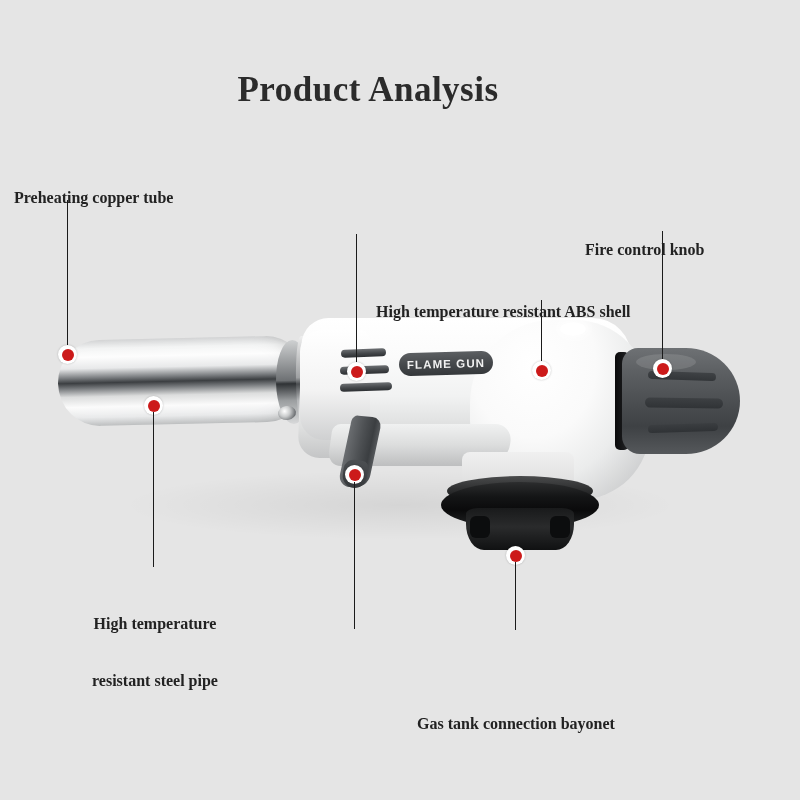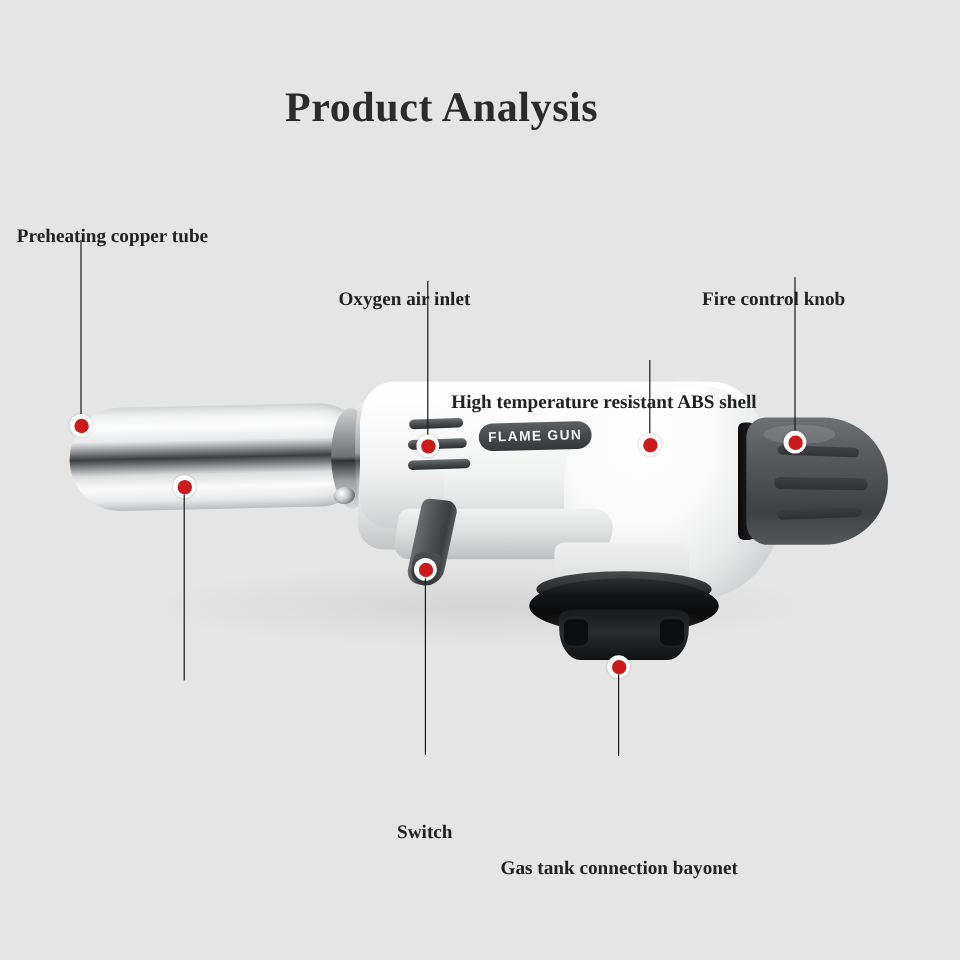--- a/index.html
+++ b/index.html
@@ -406,46 +406,44 @@
     <div class="knob-groove" id="knob-groove-3"></div>
     <div id="knob-highlight"></div>
   </div>
 
   <div class="label" style="left:14px; top:150px;">
     <div>Preheating copper tube</div>
   </div>
   <div class="leader" style="left:67px; top:200px; height:155px;"></div>
   <div class="dot" style="left:58px; top:345px;"></div>
 
-  <div class="label" style="left:282px; top:202px;">
-    <div>Oxygen air inlet</div>
-  </div>
   <div class="leader" style="left:356px; top:234px; height:137px;"></div>
   <div class="dot" style="left:347px; top:362px;"></div>
 
   <div class="label" style="left:585px; top:202px;">
     <div>Fire control knob</div>
   </div>
   <div class="leader" style="left:662px; top:231px; height:138px;"></div>
   <div class="dot" style="left:653px; top:359px;"></div>
 
-  <div class="label" style="left:376px; top:288px;font-family:Liberation Serif, serif;">
+  <div class="label" style="left:376px; top:264px;font-family:Liberation Serif, serif;">
     <div>High temperature resistant ABS shell</div>
   </div>
   <div class="leader" style="left:541px; top:300px; height:70px;"></div>
   <div class="dot" style="left:532px; top:361px;"></div>
 
   <div class="dot" style="left:144px; top:396px;"></div>
   <div class="leader" style="left:153px; top:412px; height:155px;"></div>
+  <div class="label center" style="left:60px; top:576px; width:190px;">
+    <div>High temperature</div>
+    <div>resistant steel pipe</div>
+  </div>
 
   <div class="dot" style="left:345px; top:465px;"></div>
   <div class="leader" style="left:354px; top:482px; height:147px;"></div>
-  <div class="label center" style="left:304px; top:646px; width:100px;">
-    <div>Switch</div>
-  </div>
 
   <div class="dot" style="left:506px; top:546px;"></div>
   <div class="leader" style="left:515px; top:562px; height:68px;"></div>
   <div class="label center" style="left:400px; top:676px; width:232px;">
     <div>Gas tank connection bayonet</div>
   </div>
 
 </div>
 
 </body></html>

